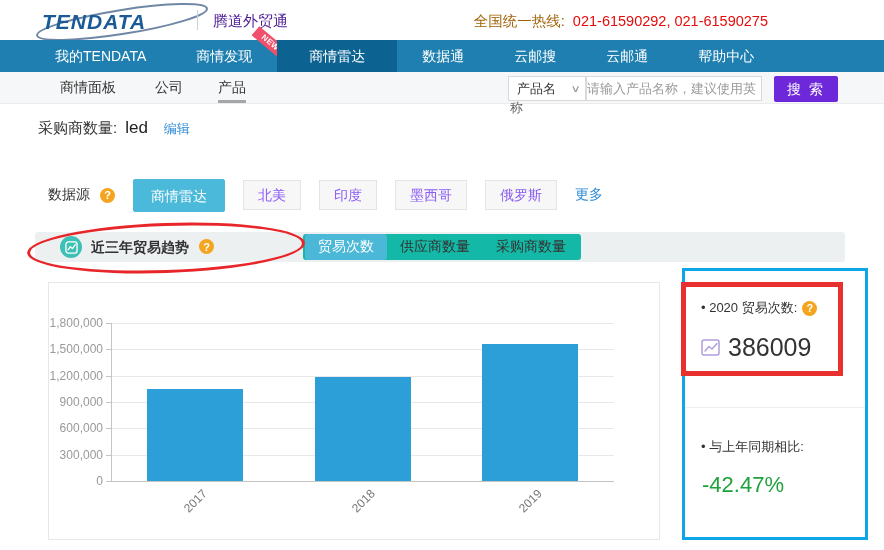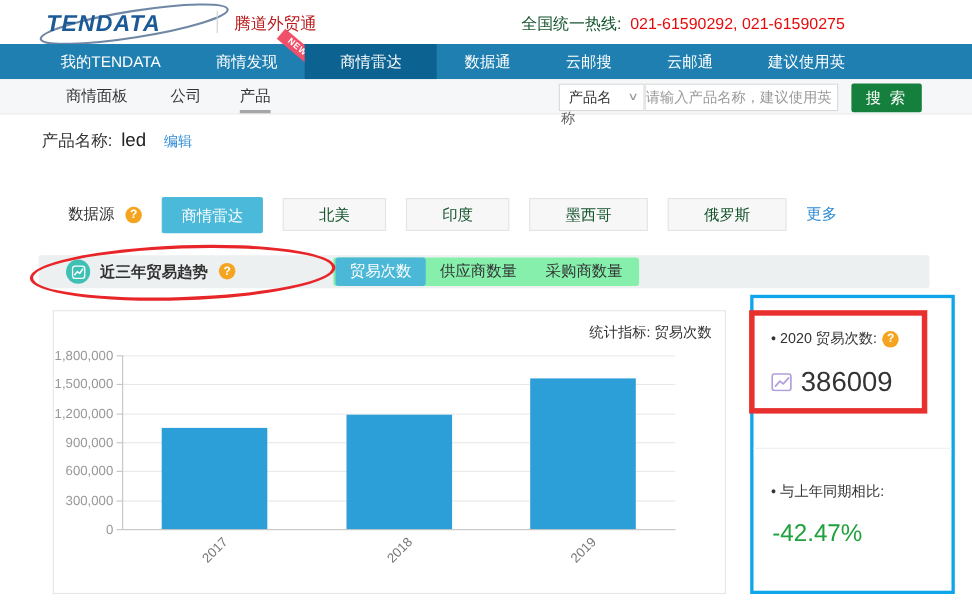--- a/index.html
+++ b/index.html
@@ -11,23 +11,23 @@
     overflow: hidden;
     color: #333;
   }
   
   .top-header { position:absolute; left:0; top:0; width:780px; height:40px; background:#fff; }
   .logo-wrap { position:absolute; left:36px; top:2px; width:200px; height:36px; }
   .logo-swoosh { position:absolute; left:-6px; top:0; }
   .logo-text { position:absolute; left:6px; top:8px; font-style:italic; font-weight:bold;
                font-size:21px; letter-spacing:1px; color:#1b5a96; }
   .brand-divider { position:absolute; left:197px; top:10px; width:1px; height:20px; background:#c9d2d8; }
-  .brand-name { position:absolute; left:213px; top:12px; font-size:15px; color:#b91c1c; }
+  .brand-name { position:absolute; left:213px; top:12px; font-size:15px; color:#4c1d95; }
   .hotline { position:absolute; right:12px; top:12px; font-size:14.5px; white-space:nowrap; }
-  .hotline-label { color:#14532d; }
+  .hotline-label { color:#a16207; }
   .hotline-numbers { color:#e60b0b; margin-left:4px; }
   
   .nav { position:absolute; left:0; top:40px; width:884px; height:32px; background:#1e7fb0;
          display:flex; align-items:stretch; color:#fff; font-size:14px; }
   .nav-item { line-height:32px; padding:0 25px; cursor:pointer; position:relative; white-space:nowrap; }
   .nav-item:first-child { margin-left:30px; }
   .nav-item.active { background:#0c6392; padding:0 32px; }
   .new-badge { position:absolute; top:-3px; right:-12px; background:#f1506a; color:#fff;
                font-size:8px; font-weight:bold; line-height:10px; padding:1px 9px;
                transform:rotate(40deg); letter-spacing:0.5px; }
@@ -37,48 +37,48 @@
   .subnav-item { position:absolute; top:0; height:31px; line-height:30px; font-size:14px; color:#333; cursor:pointer; }
   .subnav-item.active { border-bottom:3px solid #a6a6a6; }
   .search-select { position:absolute; left:508px; top:76px; width:78px; height:25px; background:#fff;
                    border:1px solid #d9d9d9; font-size:13px; line-height:23px; padding:0 6px 0 8px;
                    display:flex; justify-content:space-between; cursor:pointer; }
   .chevron { color:#999; font-size:10px; transform:scaleX(1.4); }
   .search-input { position:absolute; left:586px; top:76px; width:176px; height:25px; background:#fff;
                   border:1px solid #d9d9d9; font-size:13px; line-height:23px; padding-left:0;
                   color:#9a9a9a; white-space:nowrap; overflow:hidden; cursor:text; }
   .placeholder-overflow { position:absolute; left:510px; top:99px; font-size:13px; color:#666; z-index:3; }
-  .search-btn { position:absolute; left:774px; top:76px; width:64px; height:26px; background:#15803d;
+  .search-btn { position:absolute; left:774px; top:76px; width:64px; height:26px; background:#6d28d9;
                 color:#fff; font-size:14px; text-align:center; line-height:26px; border-radius:2px;
                 cursor:pointer; letter-spacing:2px; }
   
   .product-line { position:absolute; left:38px; top:118px; display:flex; align-items:baseline; }
   .product-label { font-size:15px; color:#333; }
   .product-name { font-size:17px; color:#222; margin-left:8px; }
   .edit-link { font-size:13px; color:#2f8bd6; margin-left:16px; cursor:pointer; }
   
-  .filter-row { position:absolute; left:62px; top:178px; height:34px; display:flex; align-items:center; }
+  .filter-row { position:absolute; left:48px; top:178px; height:34px; display:flex; align-items:center; }
   .filter-label { font-size:14px; color:#333; }
   .help-icon { display:inline-flex; width:15px; height:15px; border-radius:50%; background:#f5a41f;
                color:#fff; font-size:11px; font-weight:bold; align-items:center; justify-content:center;
                margin-left:10px; cursor:pointer; flex:none; }
-  .region-btn { height:30px; line-height:28px; padding:0 32px; background:#f7f7f7;
-                border:1px solid #e4e4e4; font-size:14px; color:#14532d; margin-left:18px;
+  .region-btn { height:30px; line-height:28px; padding:0 14px; background:#f7f7f7;
+                border:1px solid #e4e4e4; font-size:14px; color:#8b5cf6; margin-left:18px;
                 cursor:pointer; white-space:nowrap; }
   .region-btn.active { background:#4ab9da; border-color:#4ab9da; color:#fff; height:33px;
                        line-height:33px; padding:0 17px; border-radius:2px; }
   .more-link { margin-left:18px; font-size:14px; color:#2f8bd6; cursor:pointer; }
   
   .chart-strip { position:absolute; left:35px; top:232px; width:810px; height:30px;
                  background:#ecf0f1; border-radius:3px; }
   .strip-icon { position:absolute; left:25px; top:4px; width:22px; height:22px; border-radius:50%;
                 background:#3fc0b4; display:flex; align-items:center; justify-content:center; }
   .strip-title { position:absolute; left:56px; top:7px; font-size:14px; font-weight:bold; color:#333; }
   .strip-help { position:absolute; left:164px; top:7px; margin-left:0; }
-  .tabs { position:absolute; left:268px; top:2px; height:26px; background:#86efac; border-radius:3px;
+  .tabs { position:absolute; left:268px; top:2px; height:26px; background:#14b8a6; border-radius:3px;
           display:flex; align-items:center; padding:0 2px; }
   .tab { font-size:14px; color:#333; padding:4px 13px; cursor:pointer; white-space:nowrap; }
   .tab.active { background:#4bb8d8; color:#fff; border-radius:3px; }
   
   .chart-box { position:absolute; left:48px; top:282px; width:612px; height:258px;
                border:1px solid #e7e7e7; background:#fff; }
   .stat-label { position:absolute; right:12px; top:10px; font-size:13px; color:#333; }
   .gridline { position:absolute; height:1px; background:#e8e8e8; }
   .axis-line-h { position:absolute; height:1px; background:#c4c4c4; }
   .axis-line-v { position:absolute; width:1px; background:#c4c4c4; }
@@ -128,38 +128,38 @@
 <div class="nav">
   <div class="nav-item">我的TENDATA</div>
   <div class="nav-item">
     <span>商情发现</span>
     <span class="new-badge">NEW</span>
   </div>
   <div class="nav-item active">商情雷达</div>
   <div class="nav-item">数据通</div>
   <div class="nav-item">云邮搜</div>
   <div class="nav-item">云邮通</div>
-  <div class="nav-item">建议使用英</div>
+  <div class="nav-item">帮助中心</div>
 </div>
 
 <div class="subnav">
   <div class="subnav-item" style="left:60px">商情面板</div>
   <div class="subnav-item" style="left:155px">公司</div>
   <div class="subnav-item active" style="left:218px">产品</div>
 </div>
 <div class="search-select">
   <span>产品名</span>
   <span class="chevron">∨</span>
 </div>
 <div class="search-input">请输入产品名称，建议使用英</div>
 <div class="placeholder-overflow">称</div>
 <div class="search-btn">搜 索</div>
 
 <div class="product-line">
-  <span class="product-label">产品名称:</span>
+  <span class="product-label">采购商数量:</span>
   <span class="product-name">led</span>
   <span class="edit-link">编辑</span>
 </div>
 
 <div class="filter-row">
   <span class="filter-label">数据源</span>
   <span class="help-icon">?</span>
   <div class="region-btn active">商情雷达</div>
   <div class="region-btn">北美</div>
   <div class="region-btn">印度</div>
@@ -179,21 +179,20 @@
   <span class="help-icon strip-help">?</span>
   <div class="tabs">
     <div class="tab active">贸易次数</div>
     <div class="tab">供应商数量</div>
     <div class="tab">采购商数量</div>
   </div>
 </div>
 <div class="red-oval"></div>
 
 <div class="chart-box" id="chart-box">
-  <span class="stat-label">统计指标: 贸易次数</span>
 <div class="axis-line-h" style="left: 62px; top: 198px; width: 503px;"></div>
     <div class="tickmark" style="left: 57px; top: 198px;"></div>
     <div class="ytick" style="top: 191px;">0</div>
     <div class="gridline" style="left: 62px; top: 172px; width: 503px;"></div>
     <div class="tickmark" style="left: 57px; top: 172px;"></div>
     <div class="ytick" style="top: 165px;">300,000</div>
     <div class="gridline" style="left: 62px; top: 145px; width: 503px;"></div>
     <div class="tickmark" style="left: 57px; top: 145px;"></div>
     <div class="ytick" style="top: 138px;">600,000</div>
     <div class="gridline" style="left: 62px; top: 119px; width: 503px;"></div>

